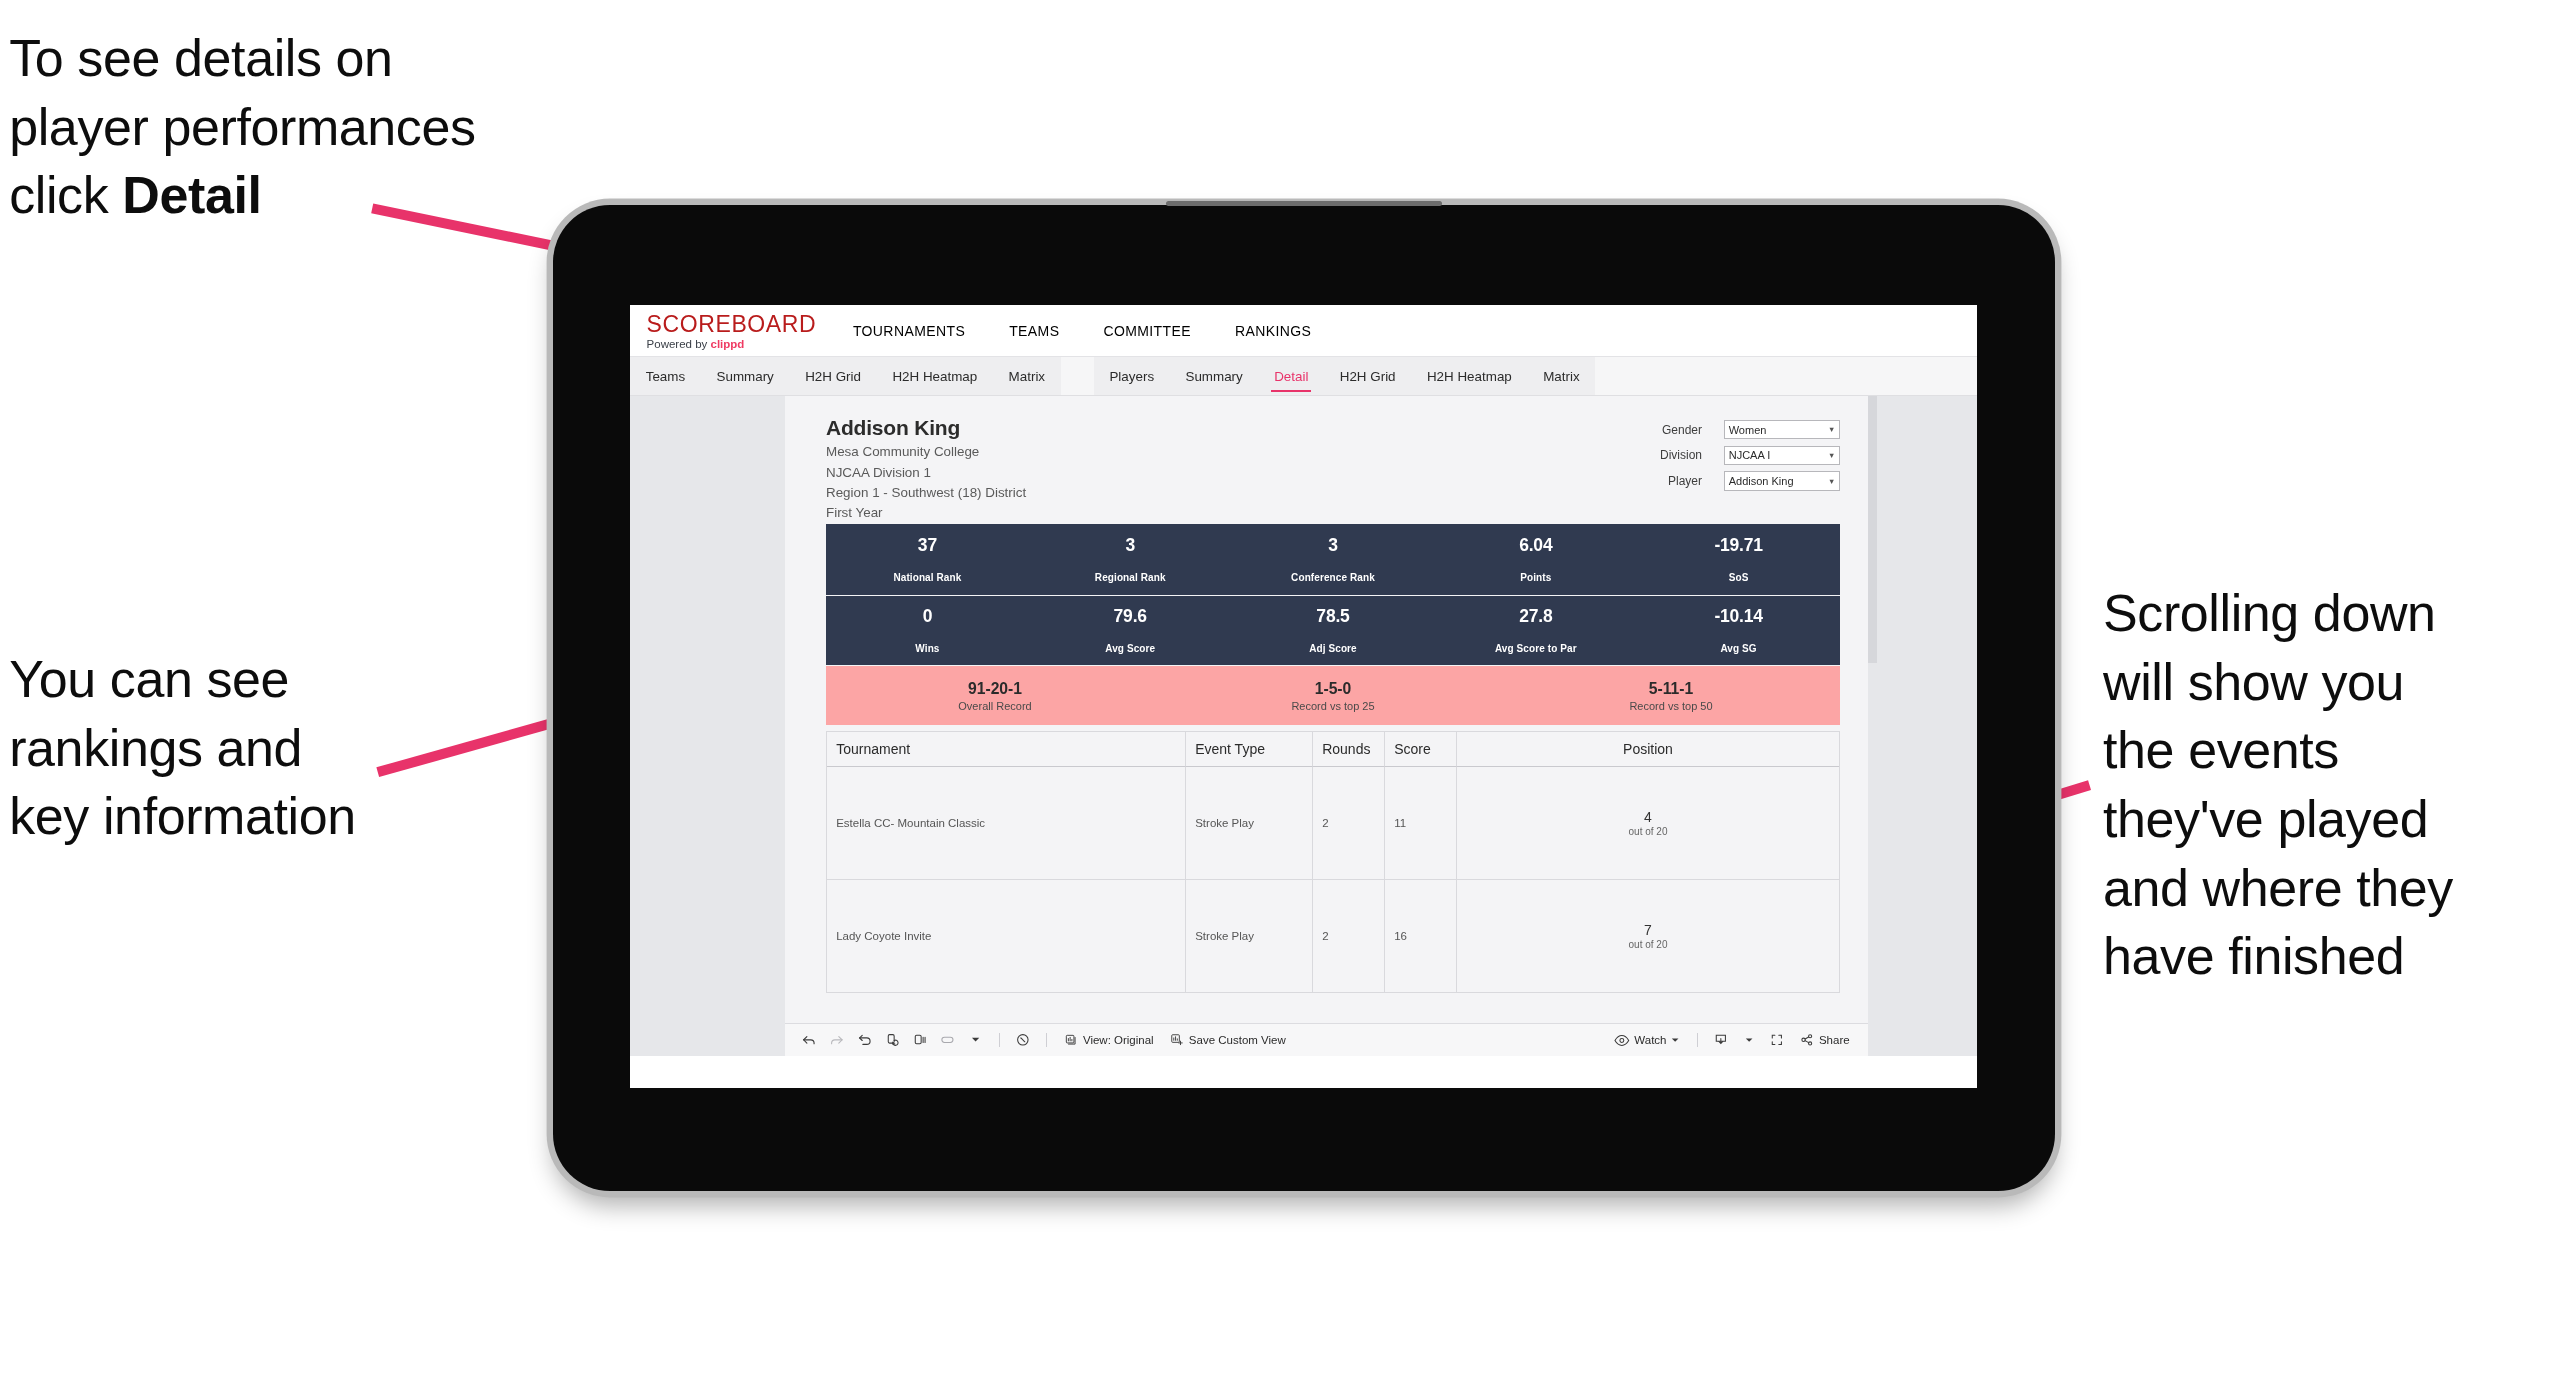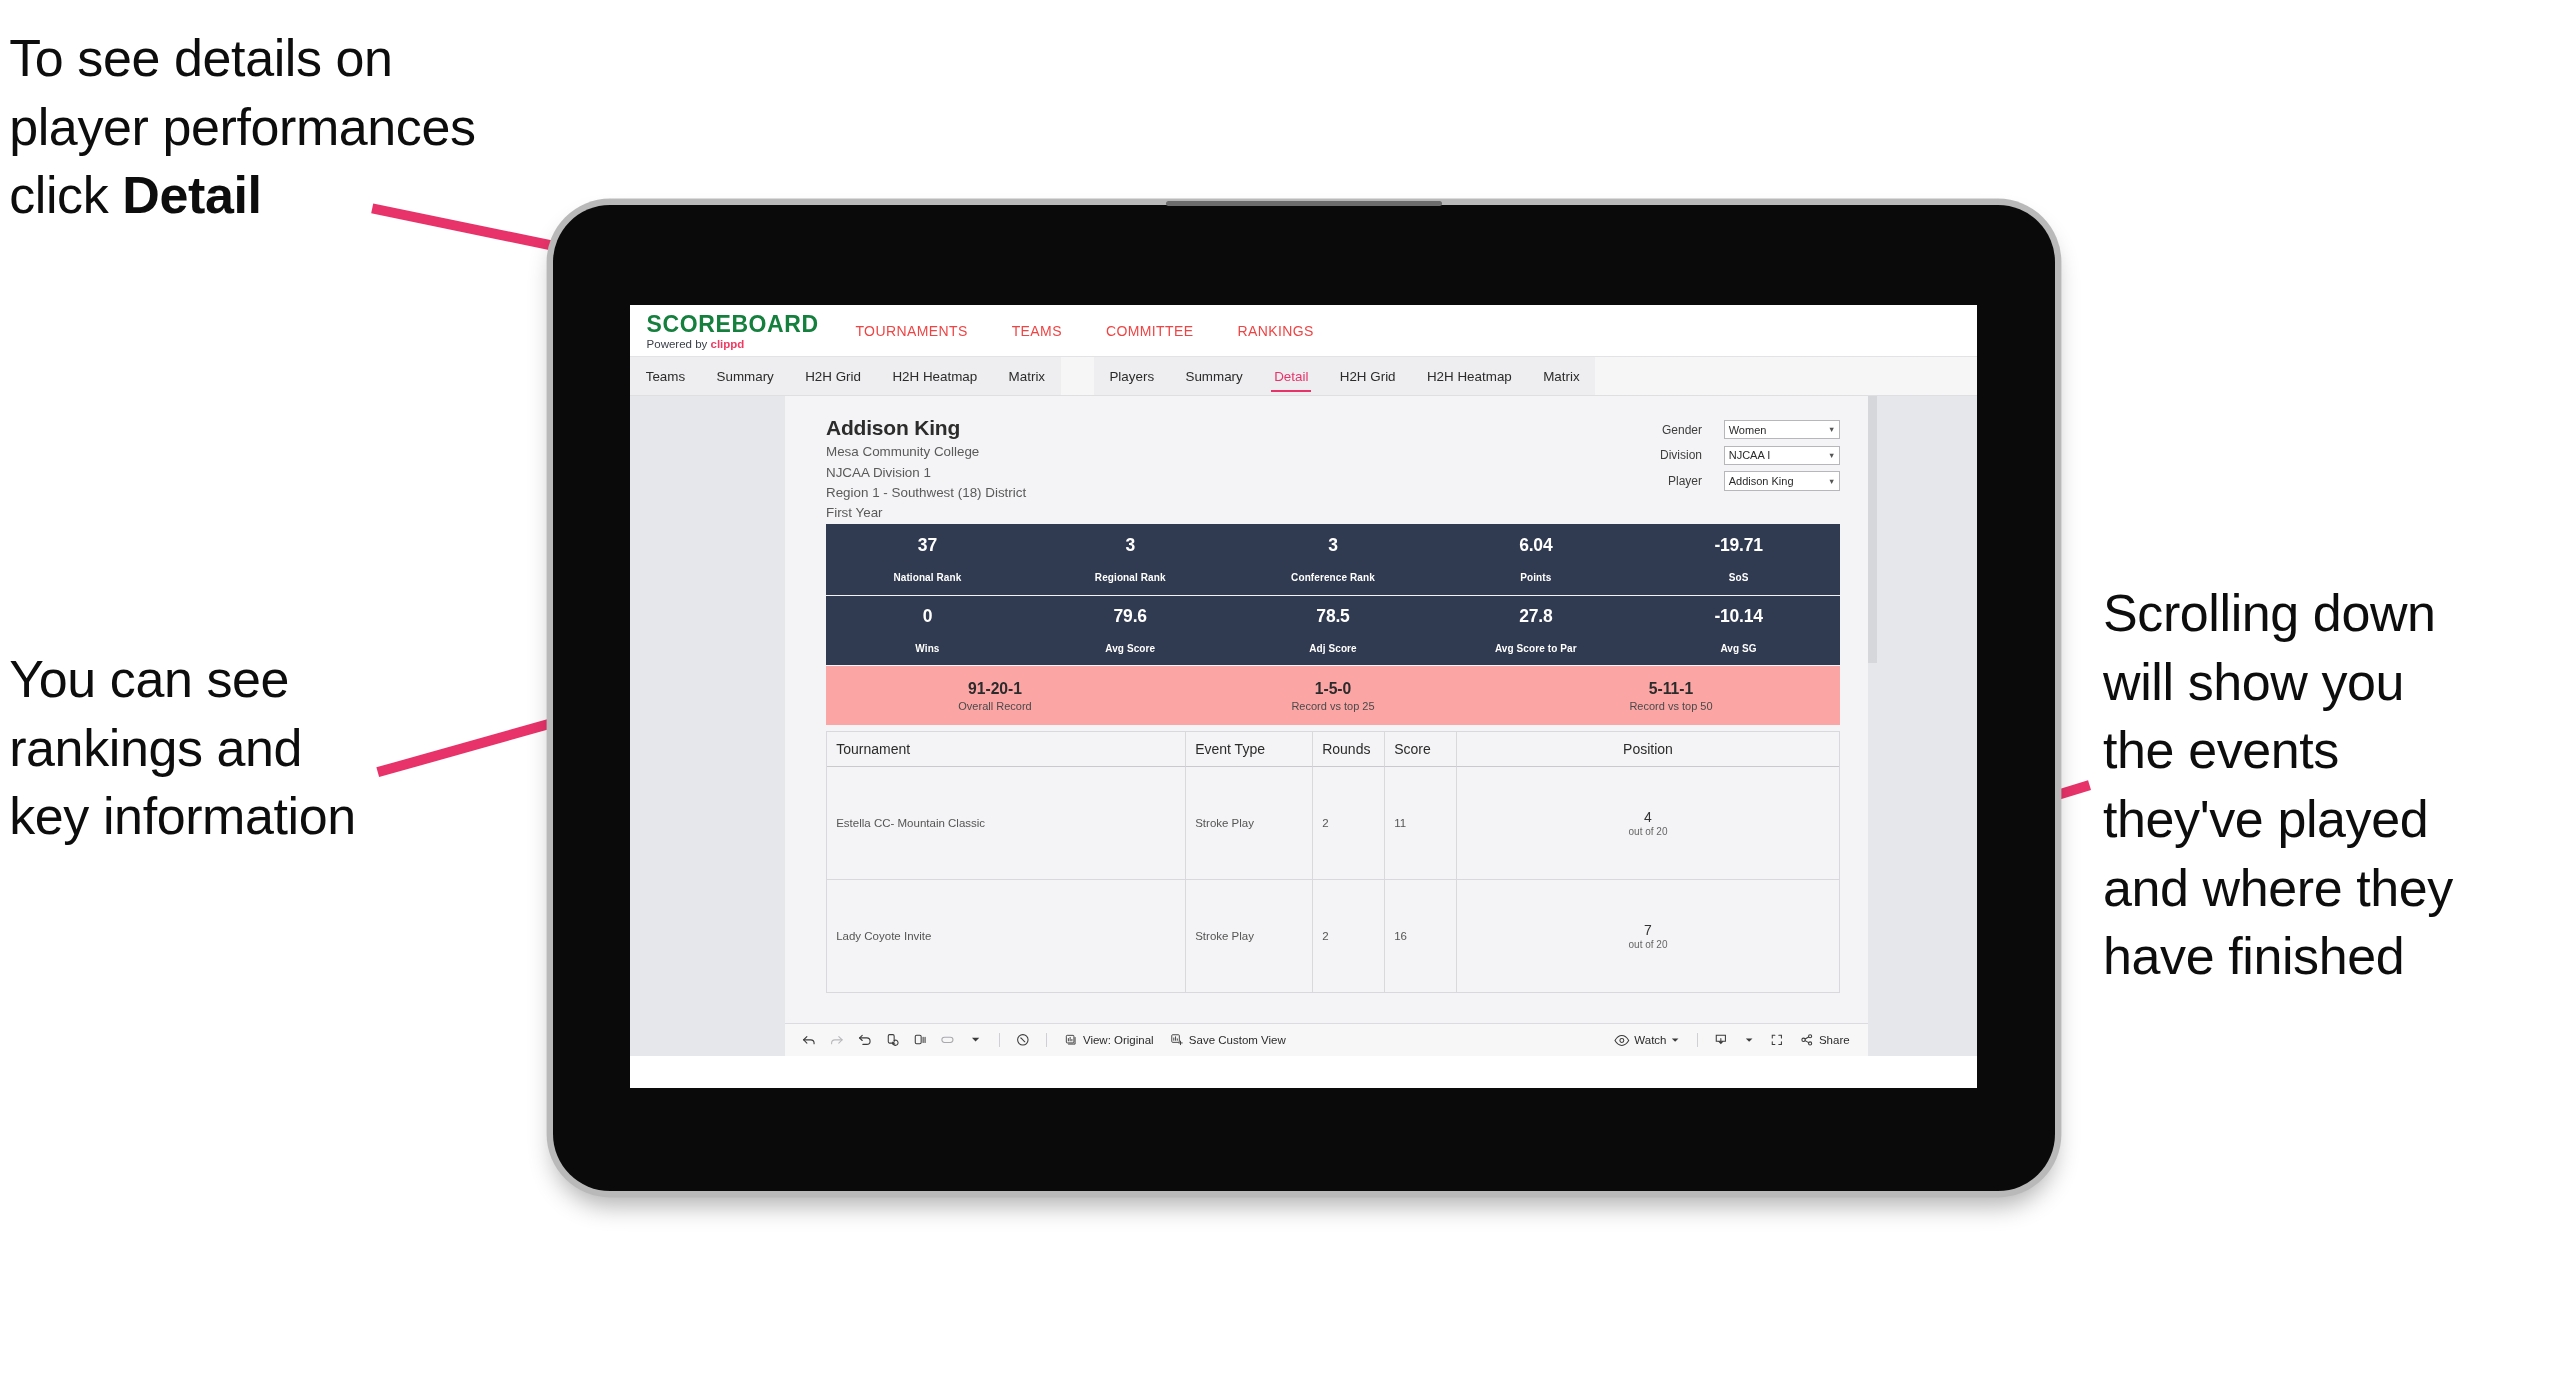--- a/index.html
+++ b/index.html
@@ -46,26 +46,26 @@
     position: absolute;
     left: 77px; top: 100px;
     width: 1347px; height: 783px;
     background: #ffffff;
     overflow: hidden;
   }
 
   
   .topbar { height: 52px; background:#fff; display:flex; align-items:center; border-bottom:0.9px solid #e3e3e6; }
   .logo-wrap { padding: 0 14.7px 0 16.6px; min-width: 184px; }
-  .logo-main { font-size: 23px; font-weight: 700; letter-spacing: 0.6px; color:#15803d; font-family:"Liberation Sans", sans-serif; }
+  .logo-main { font-size: 23px; font-weight: 400; letter-spacing: 0.6px; color:#b91c1c; font-family:"Liberation Sans", sans-serif; }
   .logo-sub { font-size: 11.5px; color:#3b4048; margin-top:0.9px; }
   .logo-sub .brand { color:#ef3b63; font-weight:700; }
   .topnav { display:flex; align-items:center; height:100%; }
   .topnav-item {
-    font-size: 14px; color:#ef4444; letter-spacing:0.4px;
+    font-size: 14px; color:#000000; letter-spacing:0.4px;
     padding: 0 22px; height:100%; display:flex; align-items:center; cursor:pointer;
   }
 
   
   .tabstrip { height: 39px; background:#f6f6f7; border-bottom:0.9px solid #dfdfe2; display:flex; align-items:stretch; }
   .tabgroup { display:flex; align-items:stretch; background:#eeeef0; }
   .tabgroup + .tabgroup { margin-left: 33px; }
   .tab {
     display:flex; align-items:center; padding: 0 15.7px;
     font-size: 13.4px; color:#2b2b2b; cursor:pointer; position:relative; white-space:nowrap;

